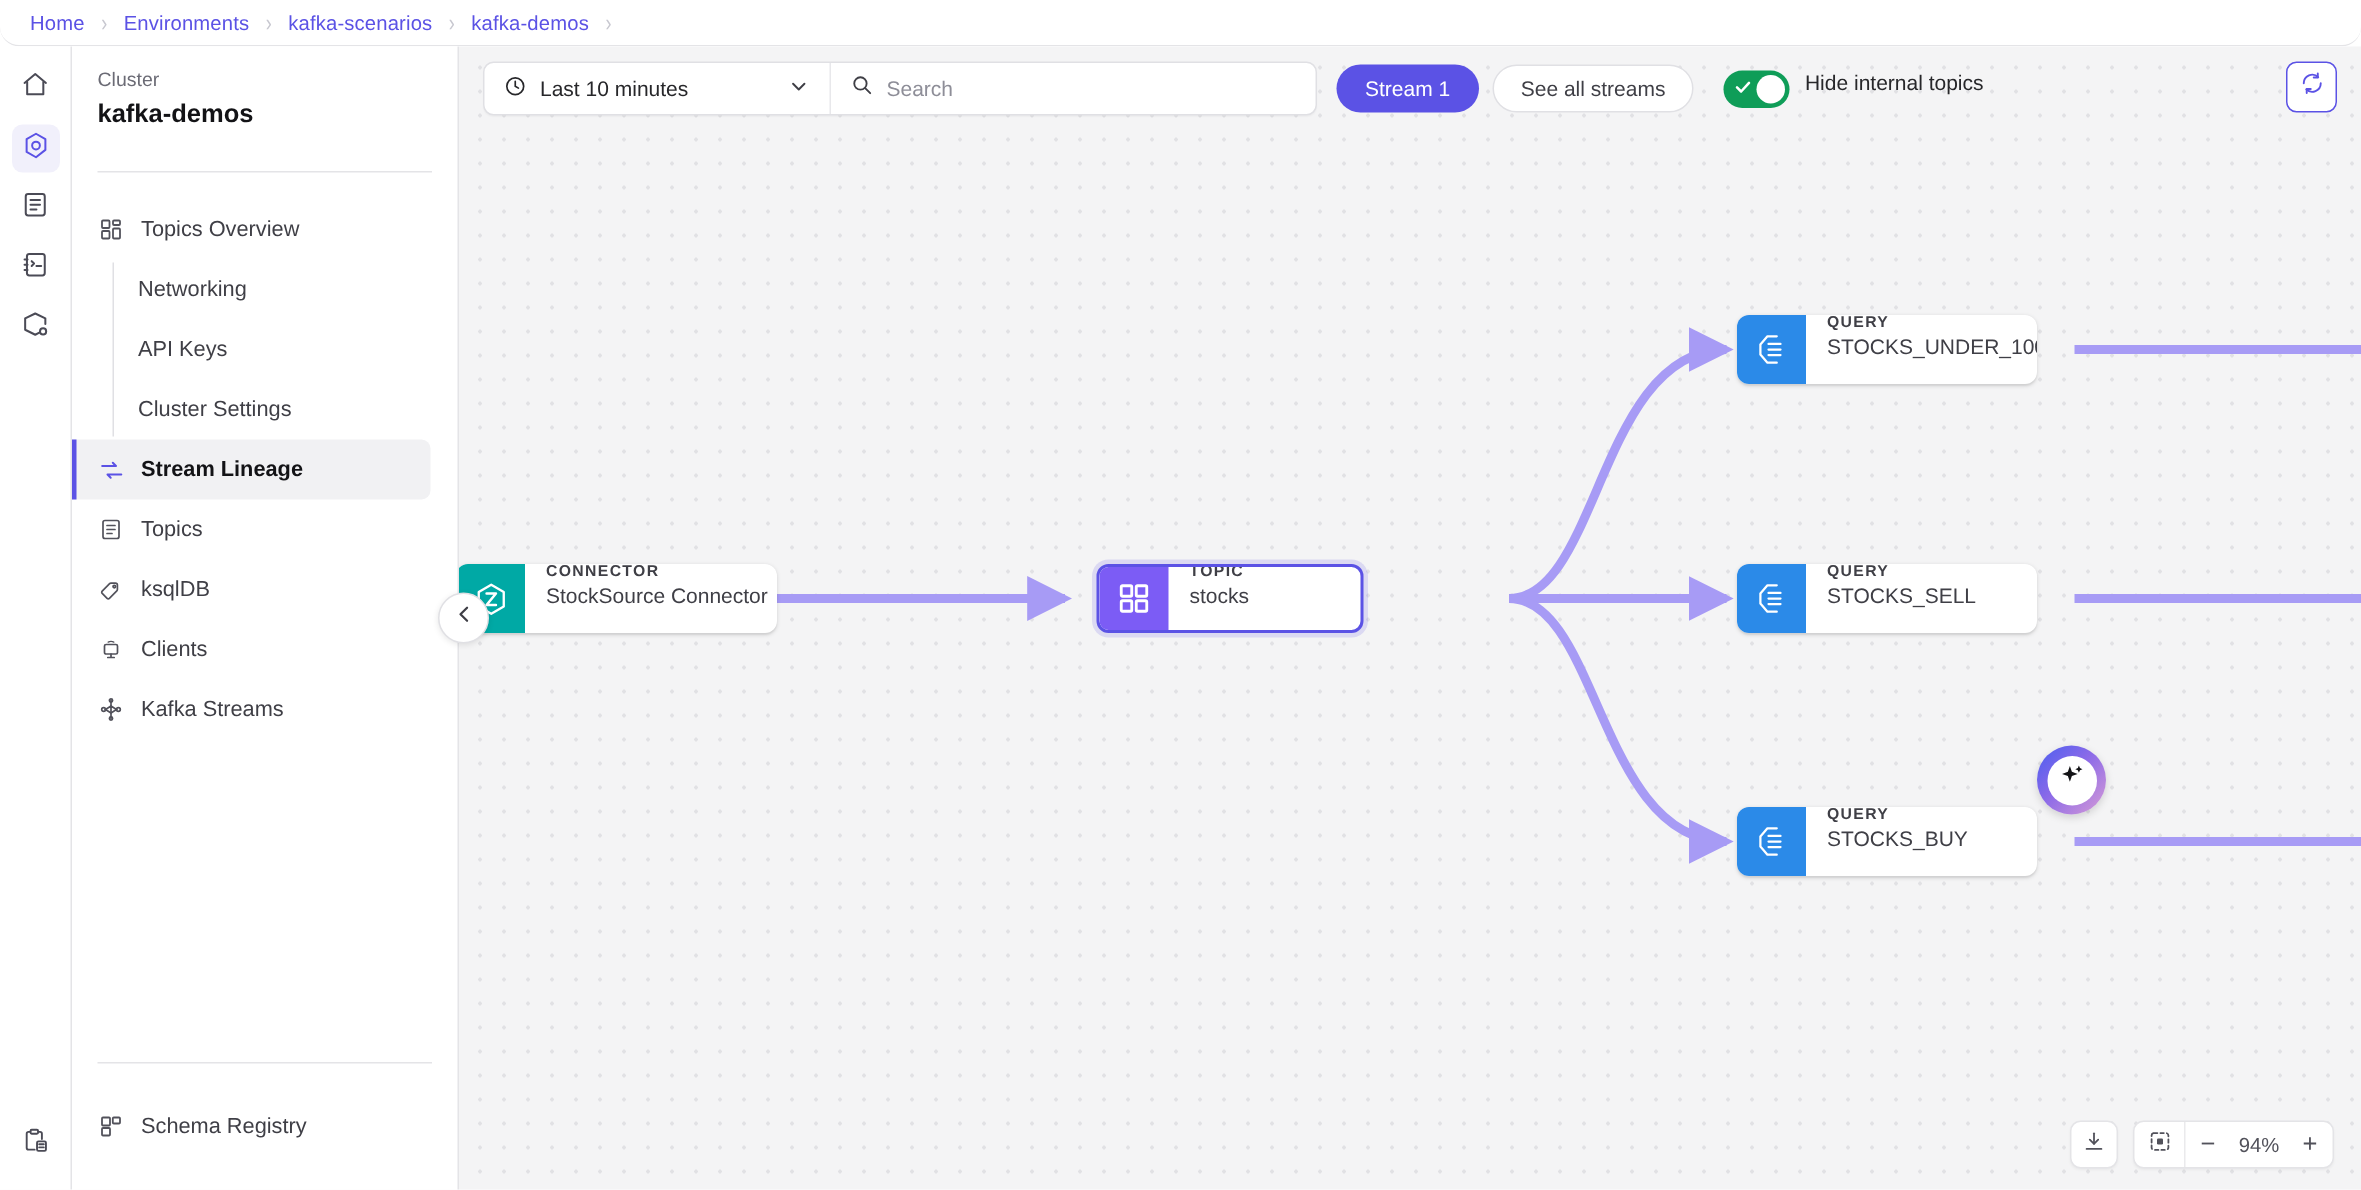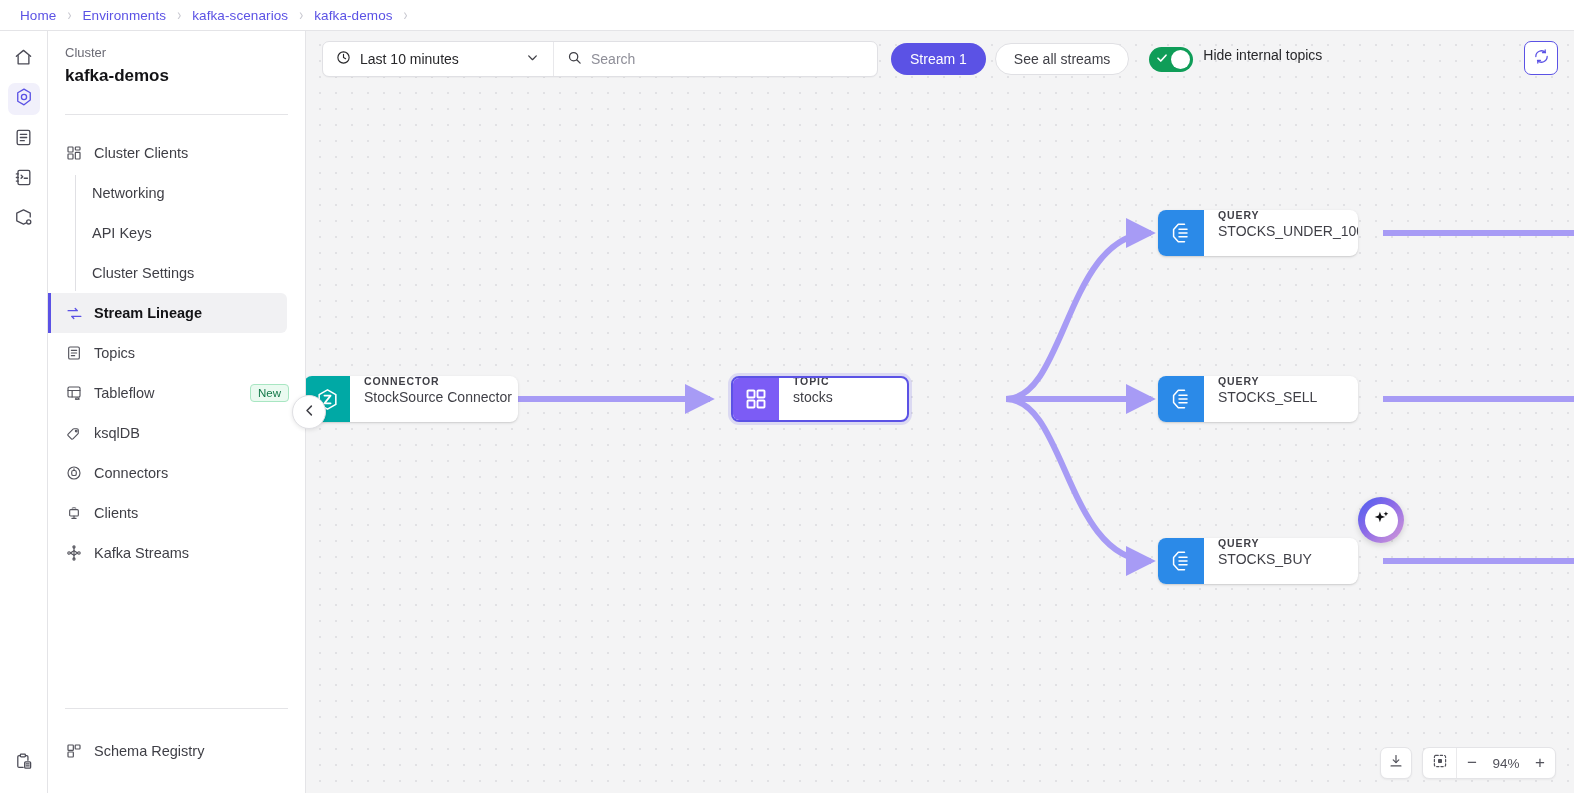--- a/index.html
+++ b/index.html
@@ -7,21 +7,21 @@
     width: 1574px; height: 793px;
     font-family: "Liberation Sans", sans-serif;
     background: #ffffff;
     overflow: hidden;
   }
 
   
   .breadcrumb-bar {
     position: absolute; left: 0; top: 0; width: 1574px; height: 31px;
     display: flex; align-items: center; padding-left: 20px;
-    background: #ffffff; border-bottom: 1px solid #e4e4e7;
+    background: #ffffff; border-bottom: 1px solid #e4e4e7; border-radius: 13px;
   }
   .crumb {
     color: #5b52e5; font-size: 13.5px; letter-spacing: .1px;
     text-decoration: none; white-space: nowrap;
   }
   .crumb-sep {
     color: #c8c8d0; font-size: 12px; margin: 0 11px;
     transform: scaleY(1.35); display: inline-block;
   }
 
@@ -333,21 +333,21 @@
 
     <div class="nav-item">
       <span class="nav-ico">
         <svg width="16" height="16" viewBox="0 0 24 24" fill="none" stroke="currentColor" stroke-width="1.8">
             <rect x="3" y="3" width="7.5" height="7.5" rx="1"></rect>
             <rect x="3" y="13.5" width="7.5" height="7.5" rx="1"></rect>
             <rect x="14" y="3" width="7" height="4.5" rx="1"></rect>
             <rect x="14" y="11" width="7" height="10" rx="1"></rect>
           </svg>
       </span>
-      <span>Cluster Clients</span>
+      <span>Topics Overview</span>
     </div>
 
     <div class="subnav">
       <div class="nav-item">
         <span>Networking</span>
       </div>
       <div class="nav-item">
         <span>API Keys</span>
       </div>
       <div class="nav-item">
@@ -368,52 +368,31 @@
     <div class="nav-item">
       <span class="nav-ico">
         <svg width="16" height="16" viewBox="0 0 24 24" fill="none" stroke="currentColor" stroke-width="1.7" stroke-linecap="round">
             <rect x="4" y="3" width="16" height="18" rx="2"></rect>
             <path d="M8 8h8M8 12h8M8 16h5"></path>
           </svg>
       </span>
       <span>Topics</span>
     </div>
 
-    <div class="nav-item">
-      <span class="nav-ico">
-        <svg width="16" height="16" viewBox="0 0 24 24" fill="none" stroke="currentColor" stroke-width="1.7" stroke-linecap="round" stroke-linejoin="round">
-            <rect x="3" y="3" width="18" height="15" rx="2"></rect>
-            <path d="M3 8.2h18M9.2 8.2V18"></path>
-            <path d="M14 21.5h6l-2-2M20 19.6h-6l2 2" stroke-width="1.5"></path>
-          </svg>
-      </span>
-      <span>Tableflow</span>
-      <span class="badge-new">New</span>
-    </div>
 
     <div class="nav-item">
       <span class="nav-ico">
         <svg width="16" height="16" viewBox="0 0 24 24" fill="none" stroke="currentColor" stroke-width="1.7" stroke-linecap="round" stroke-linejoin="round">
             <path d="M3.2 13.6 10.6 6.2a2 2 0 0 1 1.4-.6h4.4a2 2 0 0 1 2 2v4.4a2 2 0 0 1-.6 1.4l-7.4 7.4a1.6 1.6 0 0 1-2.3 0l-4.9-4.9a1.6 1.6 0 0 1 0-2.3z"></path>
             <circle cx="15.3" cy="9.1" r="1.3"></circle>
           </svg>
       </span>
       <span>ksqlDB</span>
     </div>
 
-    <div class="nav-item">
-      <span class="nav-ico">
-        <svg width="16" height="16" viewBox="0 0 24 24" fill="none" stroke="currentColor" stroke-width="1.7" stroke-linecap="round">
-            <circle cx="12" cy="12" r="9"></circle>
-            <rect x="8.6" y="8.2" width="6.8" height="7.6" rx="2.4"></rect>
-            <path d="M12 8.2V5.6"></path>
-          </svg>
-      </span>
-      <span>Connectors</span>
-    </div>
 
     <div class="nav-item">
       <span class="nav-ico">
         <svg width="16" height="16" viewBox="0 0 24 24" fill="none" stroke="currentColor" stroke-width="1.7" stroke-linecap="round" stroke-linejoin="round">
             <rect x="5.5" y="7" width="13" height="9.5" rx="1.6"></rect>
             <path d="M12 16.5V20M8.8 20h6.4"></path>
             <path d="M9.2 4.6a6 6 0 0 1 5.6 0" stroke-width="1.4"></path>
           </svg>
       </span>
       <span>Clients</span>

